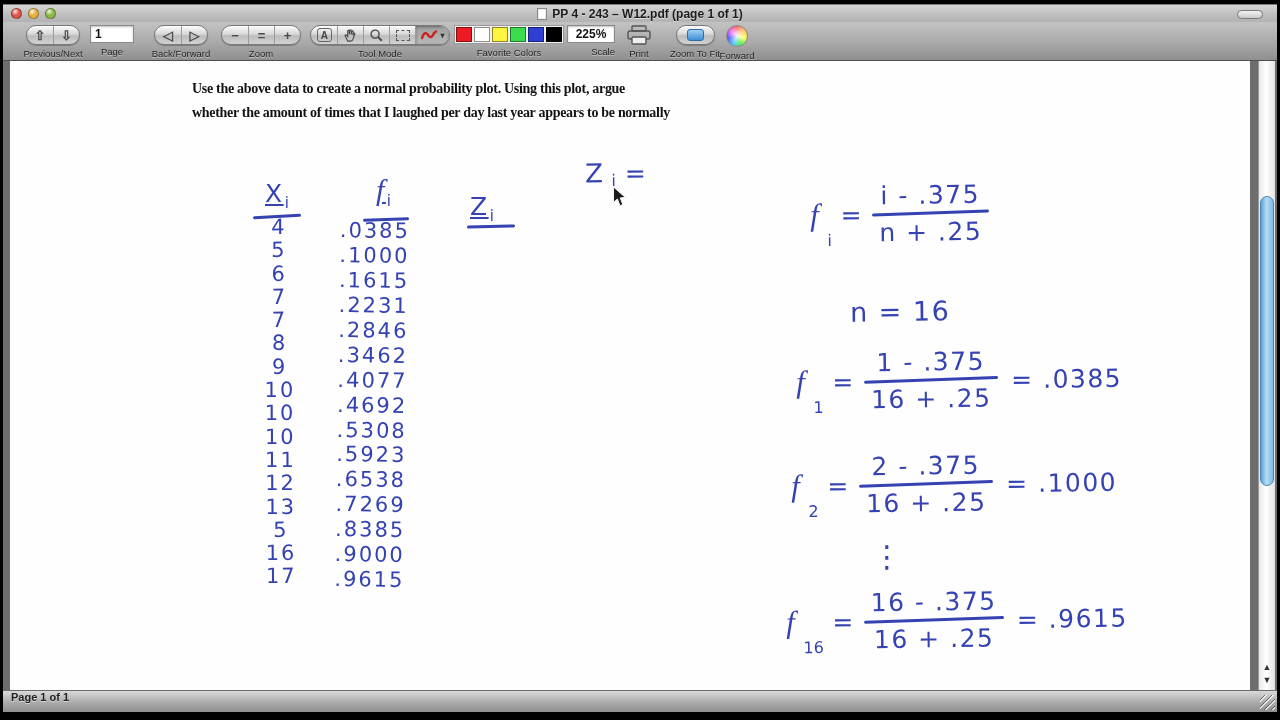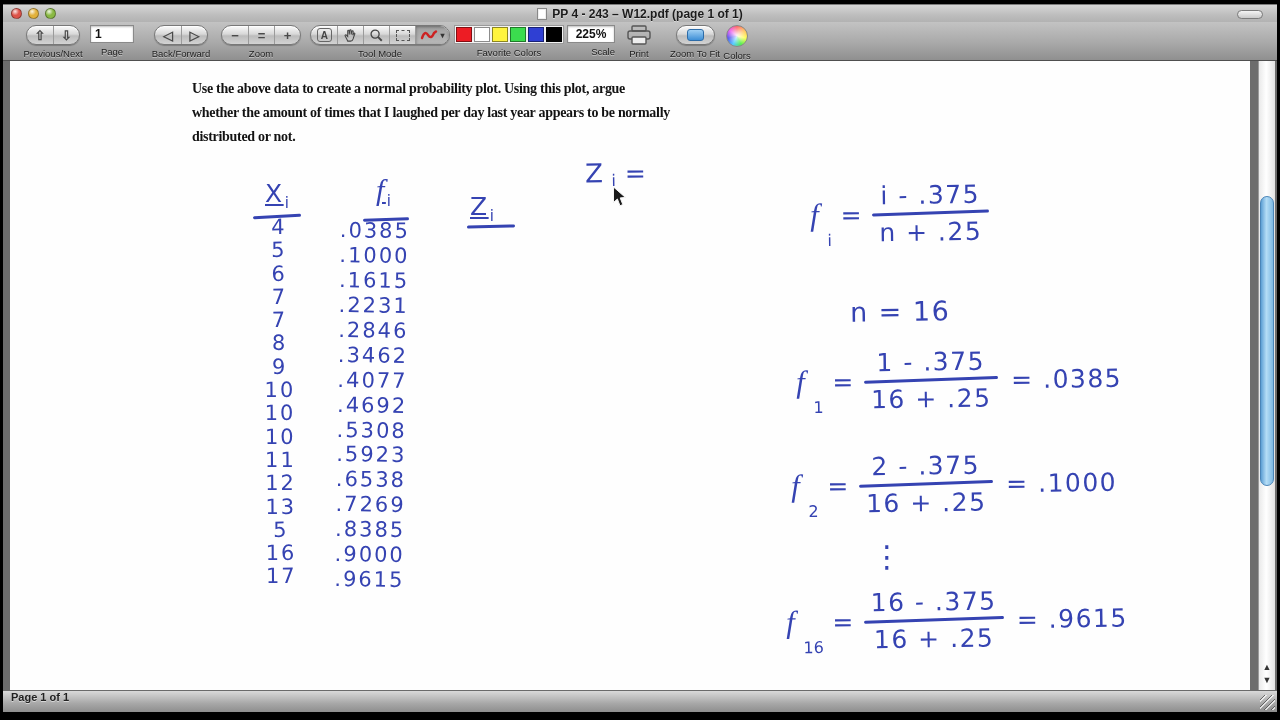--- a/index.html
+++ b/index.html
@@ -239,31 +239,30 @@
 
     <div class="tgroup" style="left:660px;width:64px;">
       <div class="pill" style="padding:0 10px;align-items:center;">
         <span class="ztf-screen"></span>
       </div>
       <div class="tlabel">Zoom To Fit</div>
     </div>
 
     <div class="tgroup" style="left:712px;width:44px;">
       <div class="wheel"></div>
-      <div class="tlabel">Colors</div>
+      <div class="tlabel">Forward</div>
     </div>
   </div>
 
   <div class="content">
     <div class="page">
 
       <div class="para">
           <div class="para-line">Use the above data to create a normal probability plot. Using this plot, argue</div>
           <div class="para-line">whether the amount of times that I laughed per day last year appears to be normally</div>
-          <div class="para-line">distributed or not.</div>
         </div>
 
       <div class="hw hw-head" style="left:255px;top:118px;"><span>X</span><span class="hw-sub">i</span></div>
       <div class="hw-rule" style="left:243px;top:154px;width:48px;transform:rotate(-3deg);"></div>
       <div class="hw hw-head" style="left:366px;top:112px;"><span class="fbase">f</span><span class="hw-sub">i</span></div>
       <div class="hw-rule" style="left:353px;top:157px;width:46px;transform:rotate(-2deg);"></div>
       <div class="hw hw-head" style="left:460px;top:131px;"><span>Z</span><span class="hw-sub">i</span></div>
       <div class="hw-rule" style="left:457px;top:164px;width:48px;transform:rotate(-1.5deg);"></div>
 
       <div class="hw-col xi-col">

